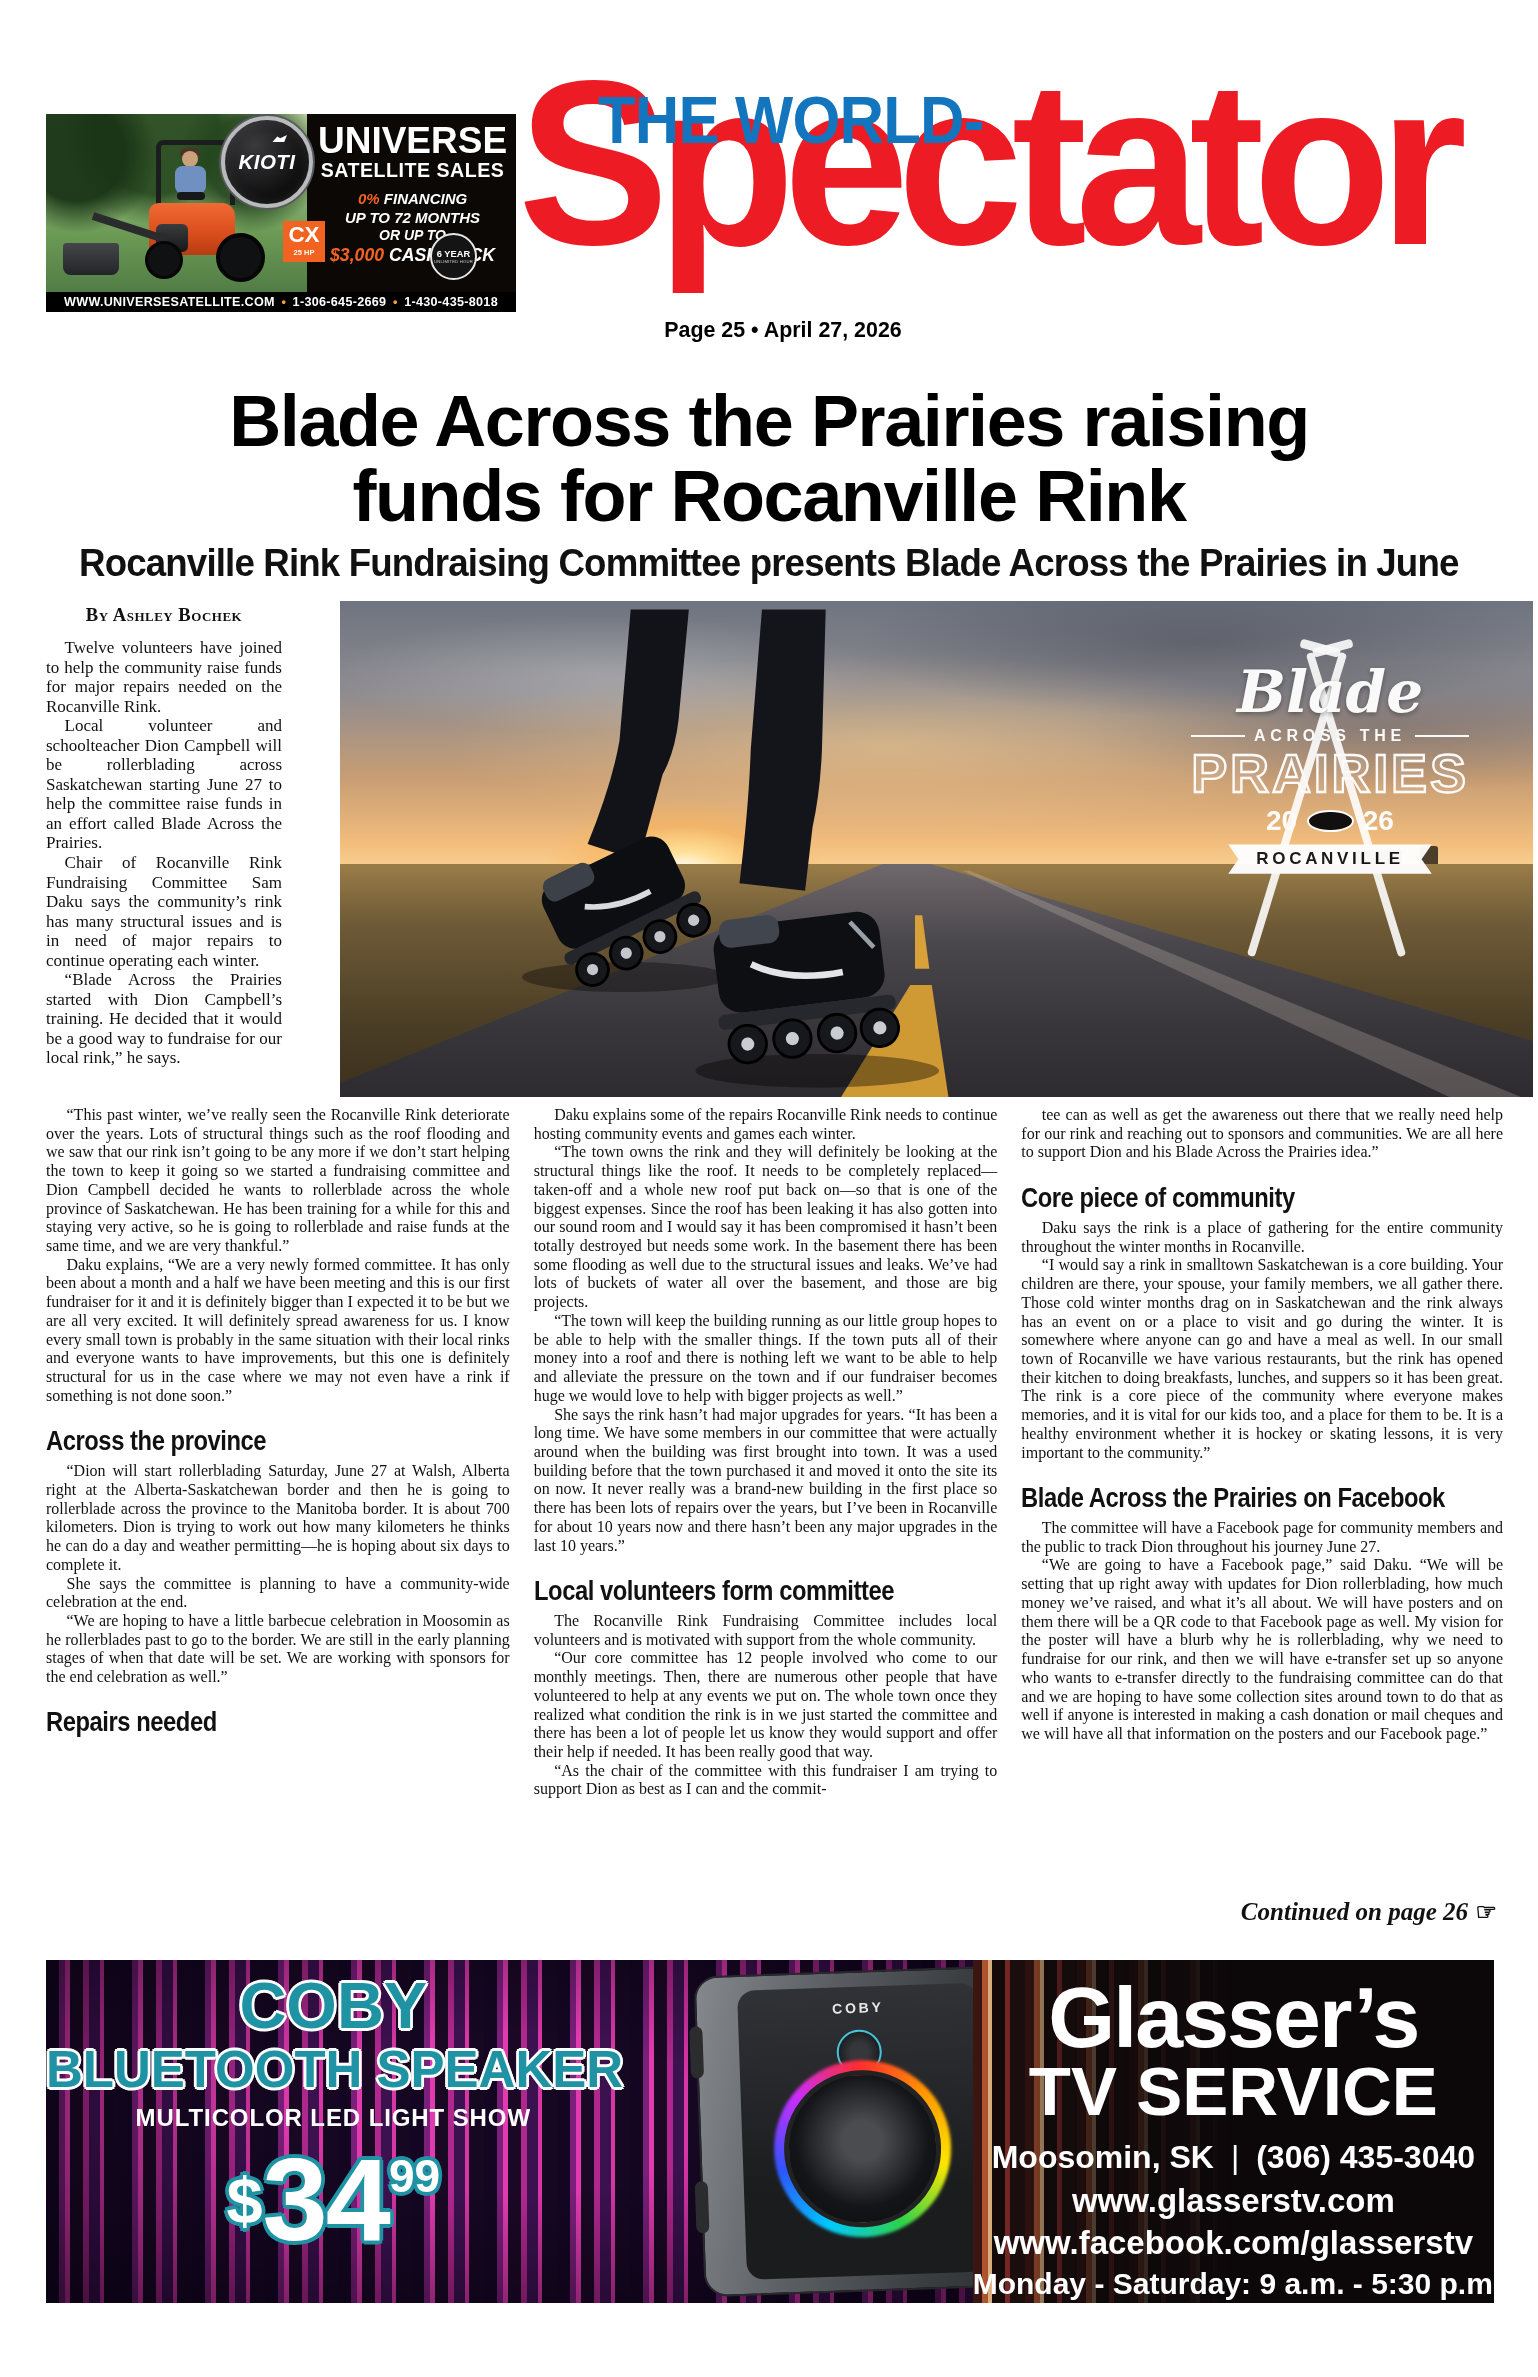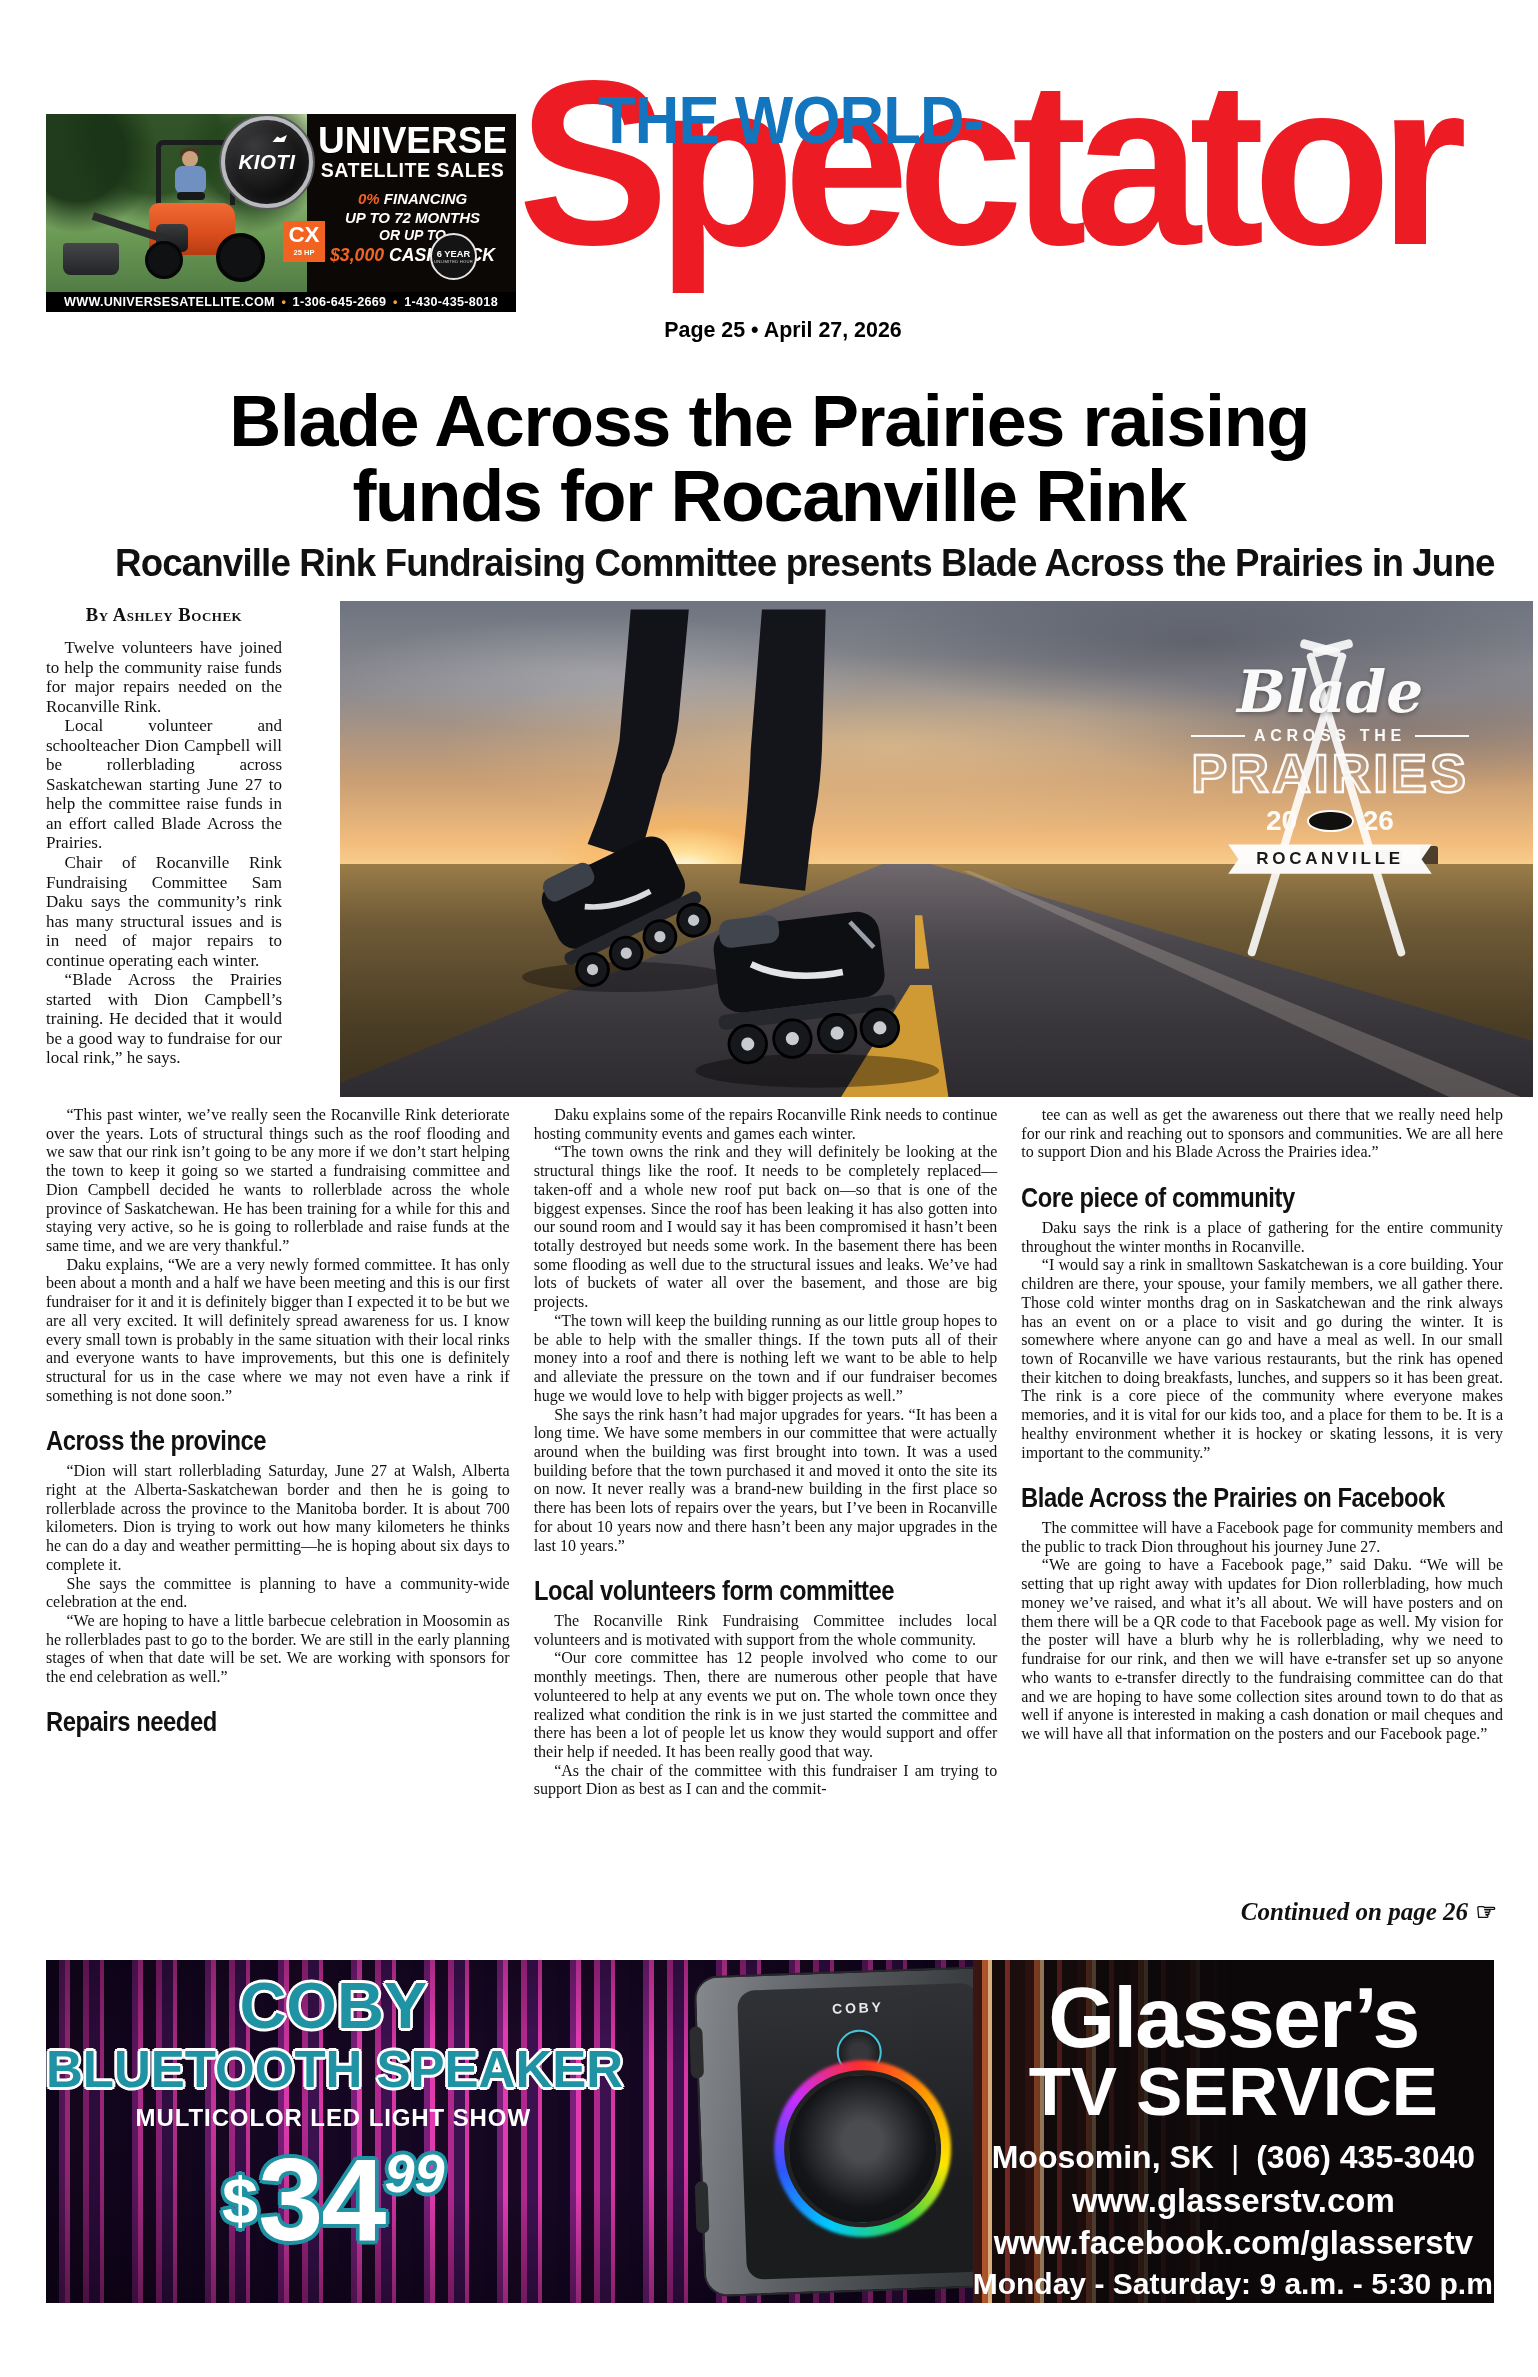--- a/index.html
+++ b/index.html
@@ -63,21 +63,21 @@
     letter-spacing:-12px;white-space:nowrap;transform:scaleX(.97);transform-origin:left top;}
   .masthead-world{left:598px;top:86px;color:#1375bd;font-family:"Liberation Sans",sans-serif;
     font-weight:700;font-size:67px;line-height:1;letter-spacing:-0.9px;white-space:nowrap;
     transform:scaleX(.92);transform-origin:left top;z-index:2;}
   .masthead-date{left:522px;top:318px;width:522px;text-align:center;font-family:"Liberation Sans",sans-serif;
     font-weight:700;font-size:21.4px;color:#000;}
 
   
   .headline{left:0;top:384px;width:1538px;text-align:center;font-family:"Liberation Sans",sans-serif;
     font-weight:700;font-size:72px;line-height:1.04;letter-spacing:-1.4px;color:#000;}
-  .subheadline{left:0;top:541px;width:1538px;text-align:right;}
+  .subheadline{left:0;top:541px;width:1538px;text-align:center;}
   .subheadline span{display:inline-block;font-family:"Liberation Sans",sans-serif;font-weight:700;
     font-size:39px;letter-spacing:-0.9px;transform:scaleX(.94);transform-origin:center;white-space:nowrap;}
   .byline{left:46px;top:604px;width:236px;text-align:center;font-variant:small-caps;
     font-weight:700;font-size:18.6px;letter-spacing:0.5px;}
 
   
   .photo{left:308px;top:601px;width:1193px;height:496px;overflow:hidden;background:#444;margin-left:32px;}
   .ph-sky{position:absolute;left:0;top:0;right:0;height:53%;
     background:
       radial-gradient(ellipse 392px 84px at 22% 28%, rgba(255,255,255,.22), transparent 70%),
@@ -144,21 +144,21 @@
   .coby-text{position:absolute;left:0;top:13px;width:62%;text-align:center;font-family:"Liberation Sans",sans-serif;}
   .coby-name{font-weight:700;font-size:65px;line-height:1.0;color:#1f93a3;
     text-shadow:2.8px 0 0 #fff,-2.8px 0 0 #fff,0 2.8px 0 #fff,0 -2.8px 0 #fff,1.9px 1.9px 0 #fff,-1.9px -1.9px 0 #fff,1.9px -1.9px 0 #fff,-1.9px 1.9px 0 #fff;}
   .coby-product{font-weight:700;font-size:51px;line-height:1.0;margin-top:5.6px;color:#1f93a3;white-space:nowrap;
     text-shadow:2.8px 0 0 #fff,-2.8px 0 0 #fff,0 2.8px 0 #fff,0 -2.8px 0 #fff,1.9px 1.9px 0 #fff,-1.9px -1.9px 0 #fff,1.9px -1.9px 0 #fff,-1.9px 1.9px 0 #fff;}
   .coby-feature{font-weight:700;font-size:24px;letter-spacing:0.9px;color:#fff;margin-top:9.3px;white-space:nowrap;}
   .coby-price{margin-top:15px;color:#fff;font-weight:700;line-height:.9;
     text-shadow:3.7px 0 0 #1f93a3,-3.7px 0 0 #1f93a3,0 3.7px 0 #1f93a3,0 -3.7px 0 #1f93a3,2.8px 2.8px 0 #1f93a3,-2.8px -2.8px 0 #1f93a3,2.8px -2.8px 0 #1f93a3,-2.8px 2.8px 0 #1f93a3;}
   .price-dollar{font-size:65px;vertical-align:17px;}
   .price-main{font-size:117px;letter-spacing:-1.9px;}
-  .price-cents{font-size:54px;vertical-align:48px;font-style:italic;}
+  .price-cents{font-size:46px;vertical-align:48px;}
   .speaker{position:absolute;left:653px;top:11.2px;width:308px;height:321px;transform:rotate(-2deg);}
   .speaker-body{position:absolute;inset:0;border-radius:24px;border:2.8px solid #26282a;
     background:linear-gradient(100deg,#85898d 0%,#5a5e62 38%,#3b3e41 75%,#2e3134 100%);}
   .speaker-notch1,.speaker-notch2{position:absolute;left:-5.6px;width:13px;height:52px;border-radius:6.5px;background:#2a2c2e;}
   .speaker-notch1{top:50px;} .speaker-notch2{top:205px;}
   .speaker-face{position:absolute;left:14%;top:5%;right:8%;bottom:5%;border-radius:17px;
     background:linear-gradient(#303236,#1a1c1e 70%);}
   .speaker-brand{position:absolute;top:13px;left:0;right:0;text-align:center;color:#e8e8e8;
     font-family:"Liberation Sans",sans-serif;font-weight:700;font-size:14px;letter-spacing:2.8px;}
   .speaker-ring{position:absolute;left:50%;top:56%;width:177px;height:177px;transform:translate(-50%,-50%);border-radius:50%;

